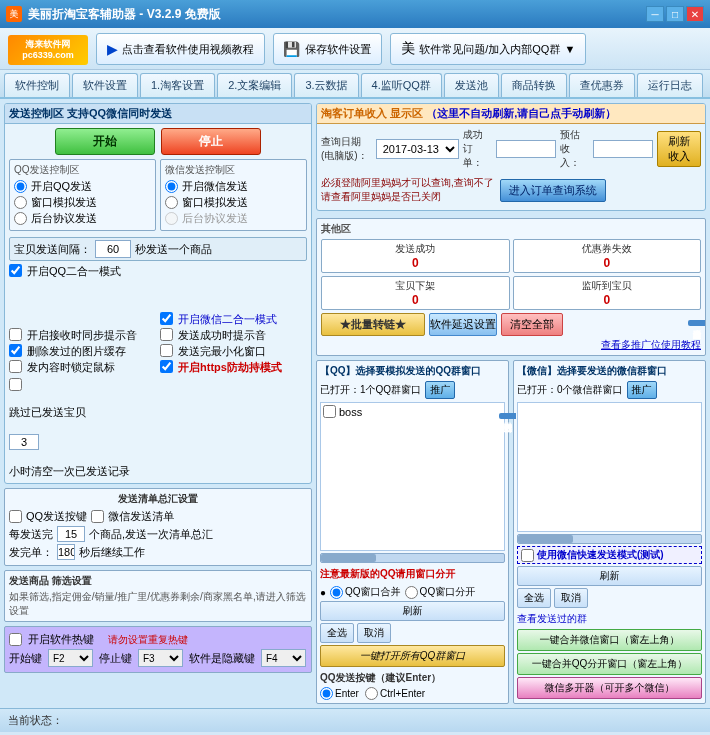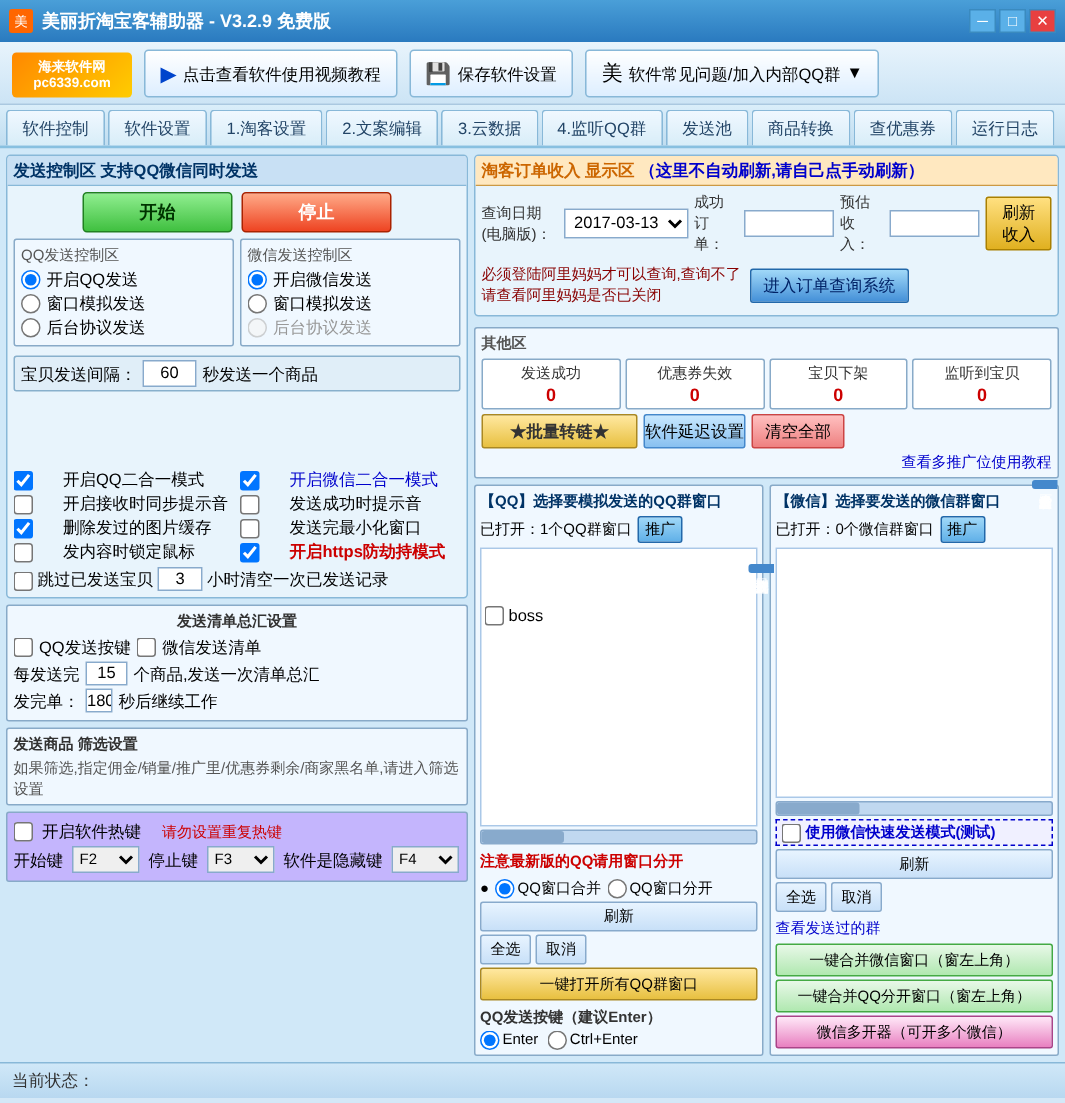--- a/index.html
+++ b/index.html
@@ -189,32 +189,33 @@
       background: #fff;
     }
     .checkbox-grid {
       display: grid;
       grid-template-columns: 1fr 1fr;
       gap: 1px 4px;
       margin-bottom: 3px;
     }
     .checkbox-item {
       display: flex;
-      align-items: flex-end;
-      gap: 20px;
+      align-items: flex-start;
+      gap: 5px;
       font-size: 11px;
       cursor: pointer;
     }
     .checkbox-item.blue-text { color: #0000cc; margin-top: 48px; }
     .checkbox-item.red-text { color: #cc0000; font-weight: bold; }
     .skip-row {
       display: flex;
-      align-items: flex-end;
-      gap: 3px;
-      font-size: 11px;
+      align-items: flex-start;
+      gap: 14px;
+      font-size: 11px;
+      flex-direction: column;
     }
     .small-input {
       width: 30px;
       height: 16px;
       border: 1px solid #88aacc;
       text-align: center;
       font-size: 11px;
       background: #fff;
     }
     .send-list-box {
@@ -333,21 +334,21 @@
       margin-top: 3px;
     }
     .other-title {
       font-size: 10px;
       color: #555;
       font-weight: bold;
       margin-bottom: 3px;
     }
     .stats-grid {
       display: grid;
-      grid-template-columns: repeat(4, 1fr);
+      grid-template-columns: repeat(2, 1fr);
       gap: 3px;
     }
     .stat-item {
       border: 1px solid #88aac8;
       border-radius: 2px;
       text-align: center;
       padding: 2px;
       background: white;
     }
     .stat-label { font-size: 10px; color: #333; }
@@ -381,20 +382,21 @@
       border: 1px solid #cc4444;
       border-radius: 2px;
       padding: 3px 8px;
       font-size: 11px;
       cursor: pointer;
     }
     .link-text {
       font-size: 10px;
       color: #0000cc;
       cursor: pointer;
+      text-decoration: underline;
     }
     .scroll-bar-h {
       background: #c0d8f0;
       height: 10px;
       border: 1px solid #88aacc;
       border-radius: 2px;
       position: relative;
     }
     .scroll-thumb {
       background: #88aacc;
@@ -694,21 +696,21 @@
 
       <div style="flex:1;border:1px solid #88aac8;border-radius:2px;padding:3px;background:#f0f8ff;position:relative;display:flex;flex-direction:column;">
         <div style="font-size:10px;font-weight:bold;color:#003366;margin-bottom:3px;">
           <span>【QQ】选择要模拟发送的QQ群窗口</span>
         </div>
         <div style="display:flex;align-items:center;gap:4px;margin-bottom:3px;">
           <span style="font-size:10px;">已打开：1个QQ群窗口</span>
           <button class="qq-promote-btn">推广</button>
         </div>
         <div style="background:white;border:1px solid #aac8e8;flex:1;min-height:55px;padding:2px;position:relative;">
-          <div style="display:flex;align-items:center;gap:3px;font-size:11px;margin-top:36px;">
+          <div style="display:flex;align-items:center;gap:3px;font-size:11px;">
             <input type="checkbox" style="">
             <span>boss</span>
           </div>
 
           <div style="position:absolute;right:-12px;top:10px;writing-mode:vertical-lr;background:#4488cc;color:white;font-size:9px;padding:3px 2px;border-radius:2px 0 0 2px;cursor:pointer;white-space:nowrap;z-index:10;">
             放大选择群列表窗口
           </div>
         </div>
         <div class="scroll-bar-h" style="margin:2px 0;">
           <div class="scroll-thumb"></div>
@@ -725,21 +727,21 @@
             <input type="radio" name="qq_win" style="">QQ窗口分开
           </label>
         </div>
         <button style="background:linear-gradient(to bottom,#e8f4ff,#c8e0f8);border:1px solid #88aacc;border-radius:2px;padding:2px 4px;font-size:10px;cursor:pointer;margin-bottom:2px;">
           <span>刷新</span>
         </button>
         <div style="display:flex;gap:3px;">
           <button class="small-btn">全选</button>
           <button class="small-btn">取消</button>
         </div>
-        <button style="background:linear-gradient(to bottom,#ffe8a0,#e8c040);border:1px solid #aa8822;border-radius:2px;padding:3px 4px;font-size:10px;cursor:pointer;width:100%;margin:2px 0;text-align:center;">一键打开所有QQ群窗口</button>
+        <button style="background:linear-gradient(to bottom,#ffe8a0,#e8c040);border:1px solid #aa8822;border-radius:2px;padding:3px 4px;font-size:10px;cursor:pointer;width:100%;margin:2px 0;text-align:center;font-style:italic;">一键打开所有QQ群窗口</button>
         <div style="font-size:10px;font-weight:bold;color:#333;margin:2px 0;">
           QQ发送按键（建议Enter）
         </div>
         <div style="display:flex;align-items:center;gap:6px;font-size:10px;">
           <label class="radio-inline">
             <input type="radio" name="send_key" checked="" style="">Enter
           </label>
           <label class="radio-inline">
             <input type="radio" name="send_key" style="">Ctrl+Enter
           </label>

